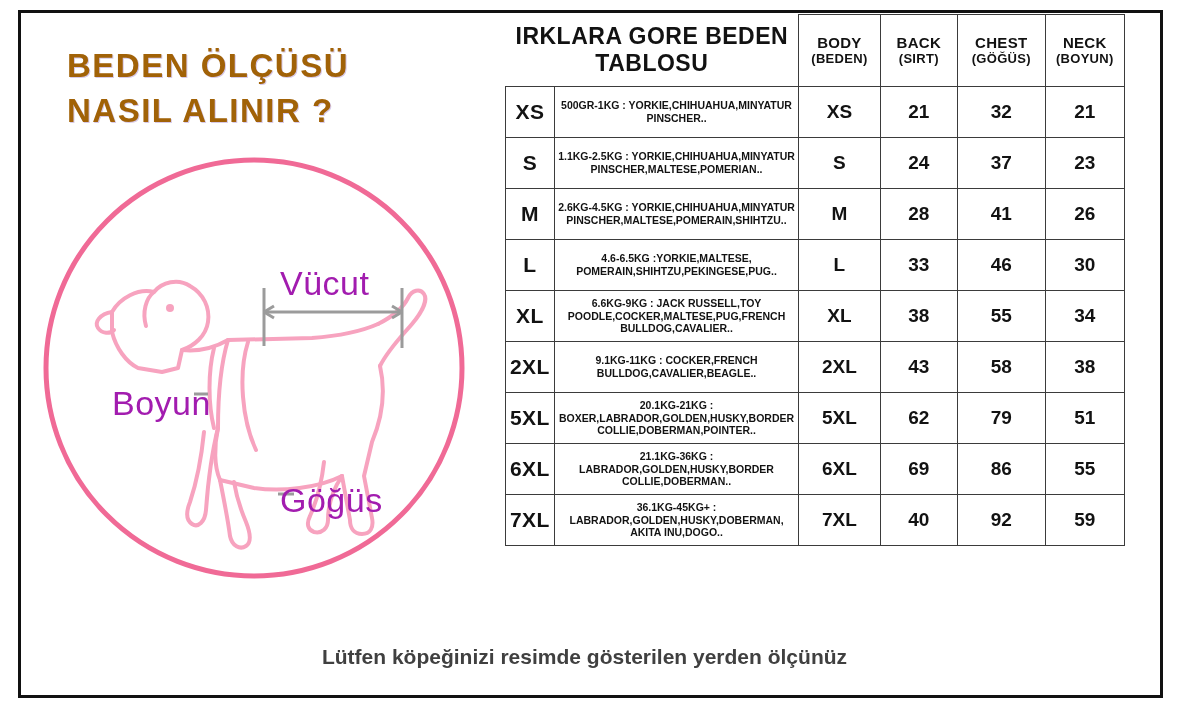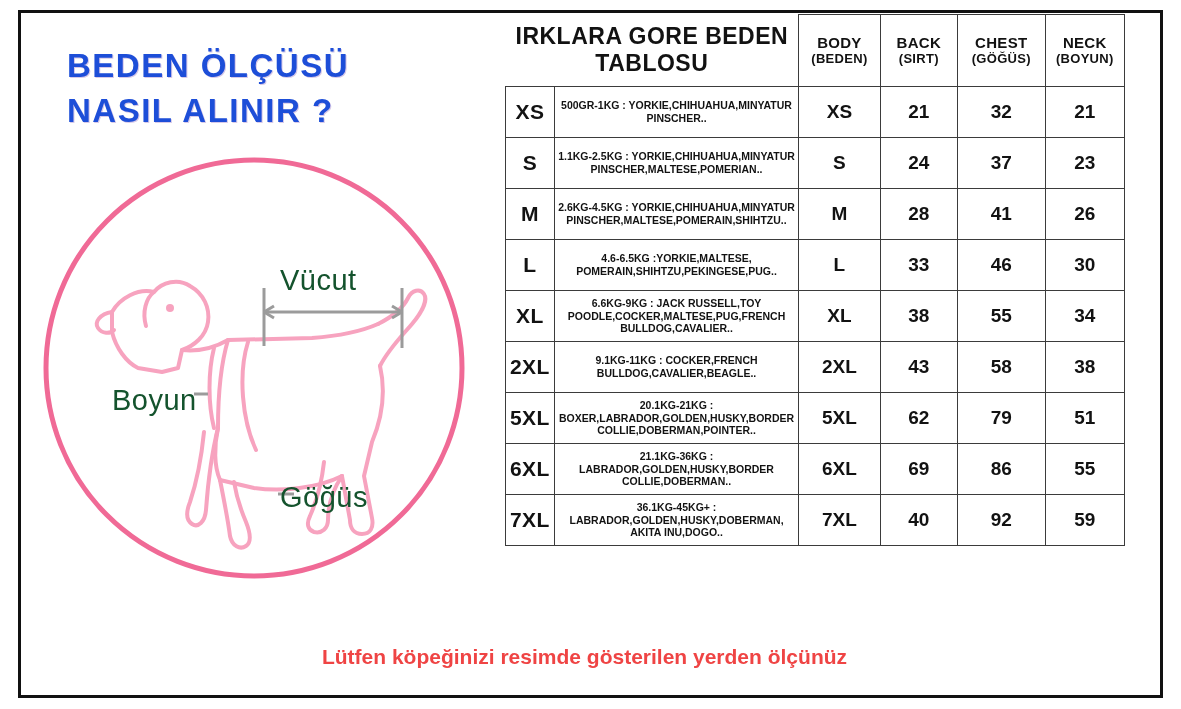--- a/index.html
+++ b/index.html
@@ -25,39 +25,39 @@
   
   .left-panel {
     position: absolute;
     left: 22px; top: 16px;
     width: 470px; height: 600px;
   }
   .headline {
     position: absolute;
     left: 45px; top: 28px;
     width: 420px;
-    color: #1d4ed8;
+    color: #a16207;
     font-family: "Liberation Sans", sans-serif;
     font-weight: bold;
     font-size: 33px;
     letter-spacing: 1.5px;
     line-height: 1.35;
     text-shadow: 1px 1px 0 #d7c9e8;
   }
   .headline .line2 { display:block; }
   .dog-wrap {
     position: absolute;
     left: 20px; top: 120px;
     width: 450px; height: 470px;
   }
   .label-text {
     position: absolute;
-    color: #14532d;
-    font-family: "Liberation Sans", sans-serif;
-    font-size: 29px;
+    color: #a21caf;
+    font-family: "Liberation Sans", sans-serif;
+    font-size: 34px;
     letter-spacing: .5px;
   }
   .lbl-vucut { left: 238px; top: 128px; }
   .lbl-boyun { left: 70px;  top: 248px; }
   .lbl-gogus { left: 238px; top: 345px; }
 
   
   .table-area {
     position: absolute;
     left: 505px; top: 14px;
@@ -128,21 +128,21 @@
 
   
   .footer-note {
     position: absolute;
     left: 0; right: 12px;
     top: 645px;
     text-align: center;
     font-family: "Liberation Sans", sans-serif;
     font-weight: bold;
     font-size: 21px;
-    color: #ef4444;
+    color: #404040;
   }
 </style>
 </head>
 <body>
 
 <div id="page">
   <div class="outer-frame"></div>
 
   <div class="left-panel">
 

